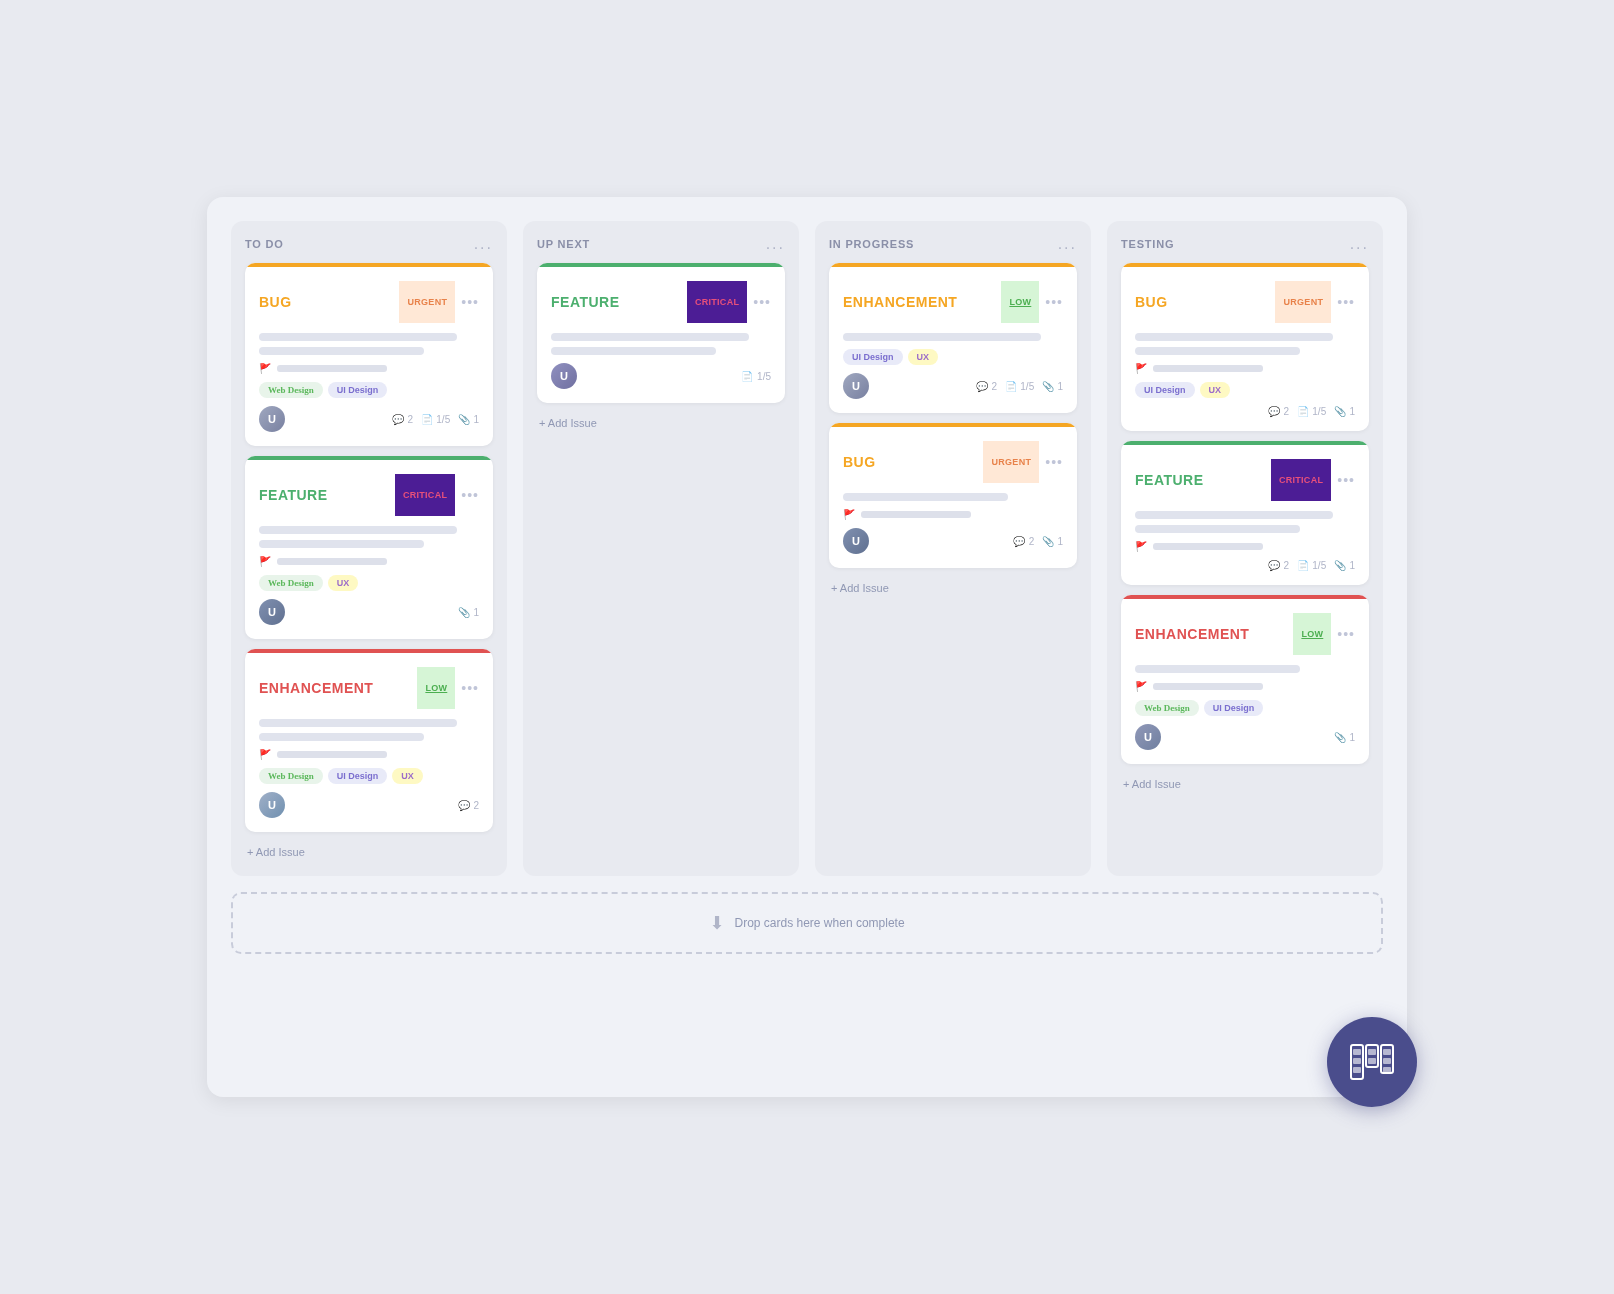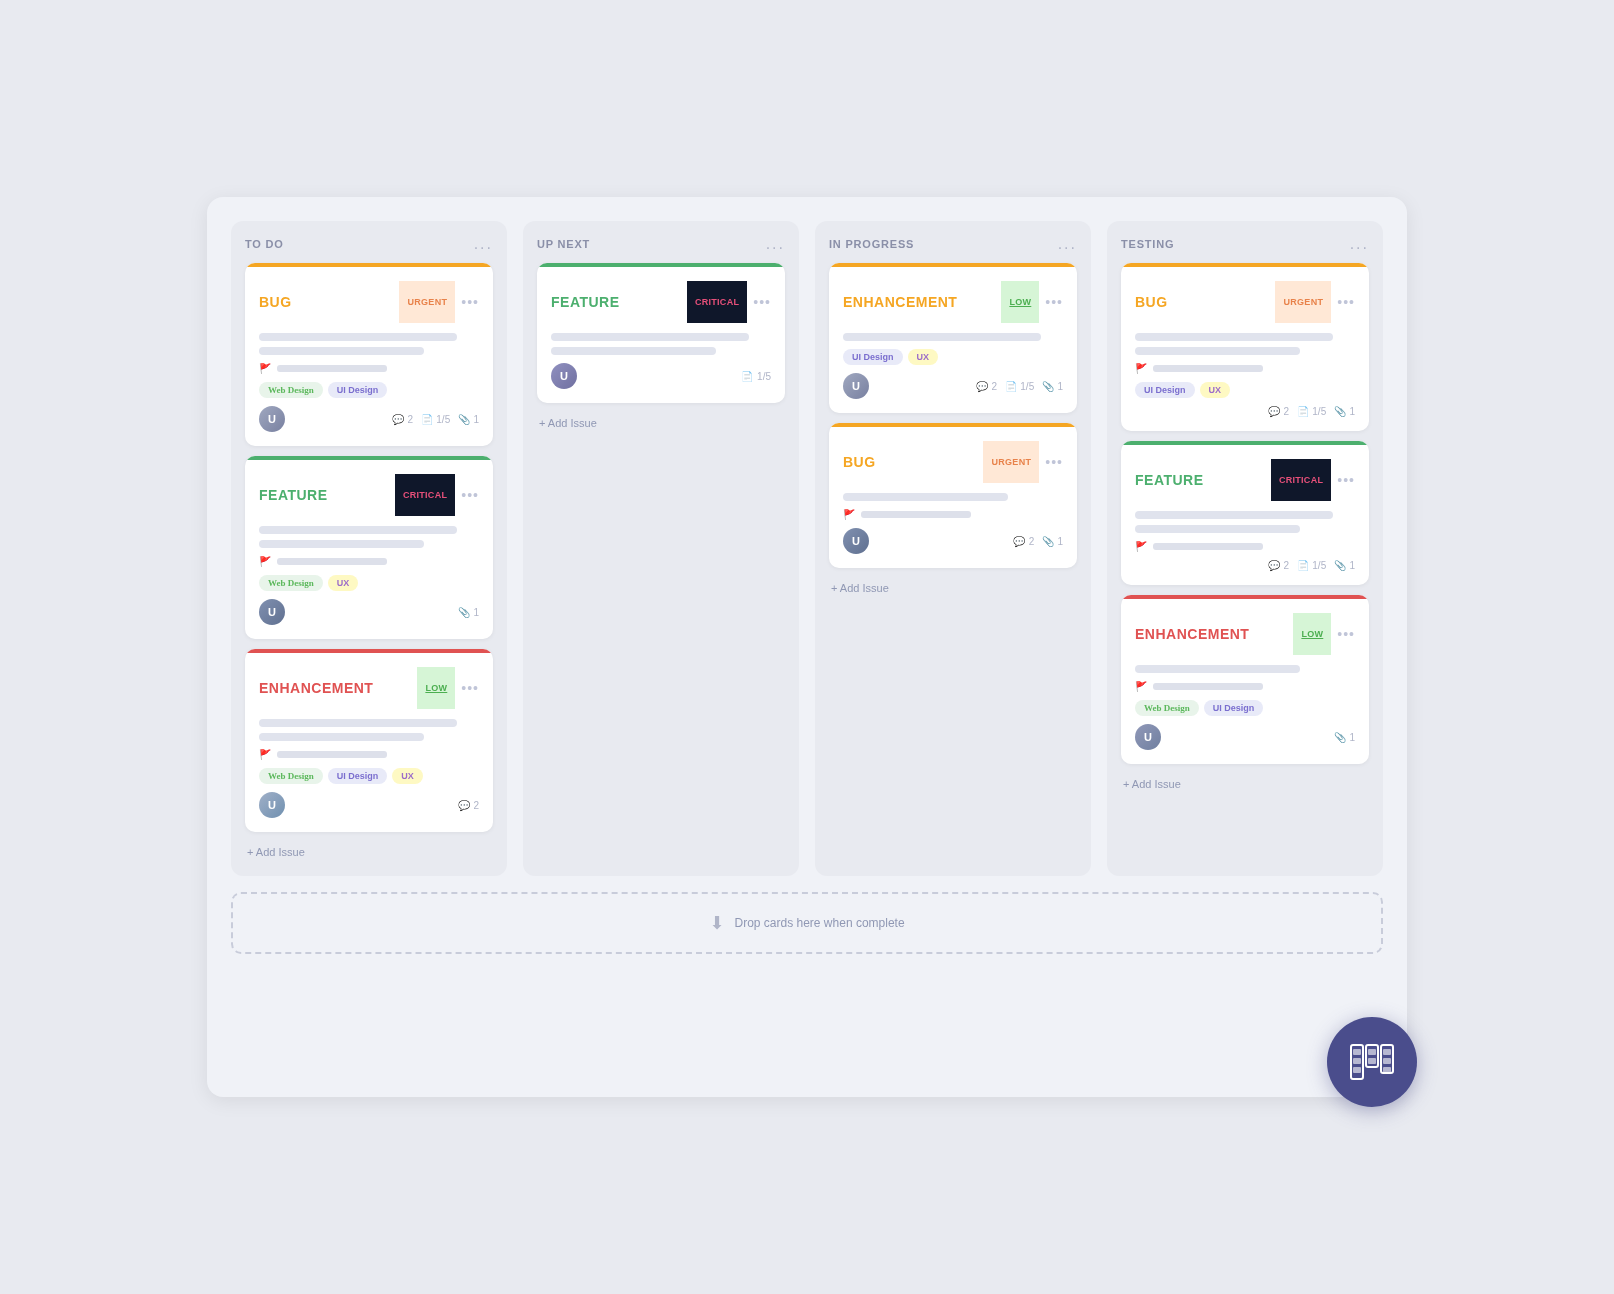--- a/index.html
+++ b/index.html
@@ -86,21 +86,21 @@
     }
     .badge {
       font-size: 9px;
       font-weight: 700;
       padding: 16px 8px;
       border-radius: 0;
       letter-spacing: 0.3px;
       text-align: center;
     }
     .badge-urgent { background: #ffe8d6; color: #e8824a; }
-    .badge-critical { background: #0f172a; color: #e8507a; }
+    .badge-critical { background: #4c1d95; color: #e8507a; }
     .badge-low { background: #d6f5d6; color: #4caf50; text-decoration: underline; }
     .card-dots { color: #c0c5d8; font-size: 14px; cursor: pointer; letter-spacing: 1px; }
     .text-line {
       height: 8px;
       background: #e0e3ed;
       border-radius: 4px;
       margin-bottom: 6px;
     }
     .text-line.medium { width: 75%; }
     .text-line.long { width: 90%; }

